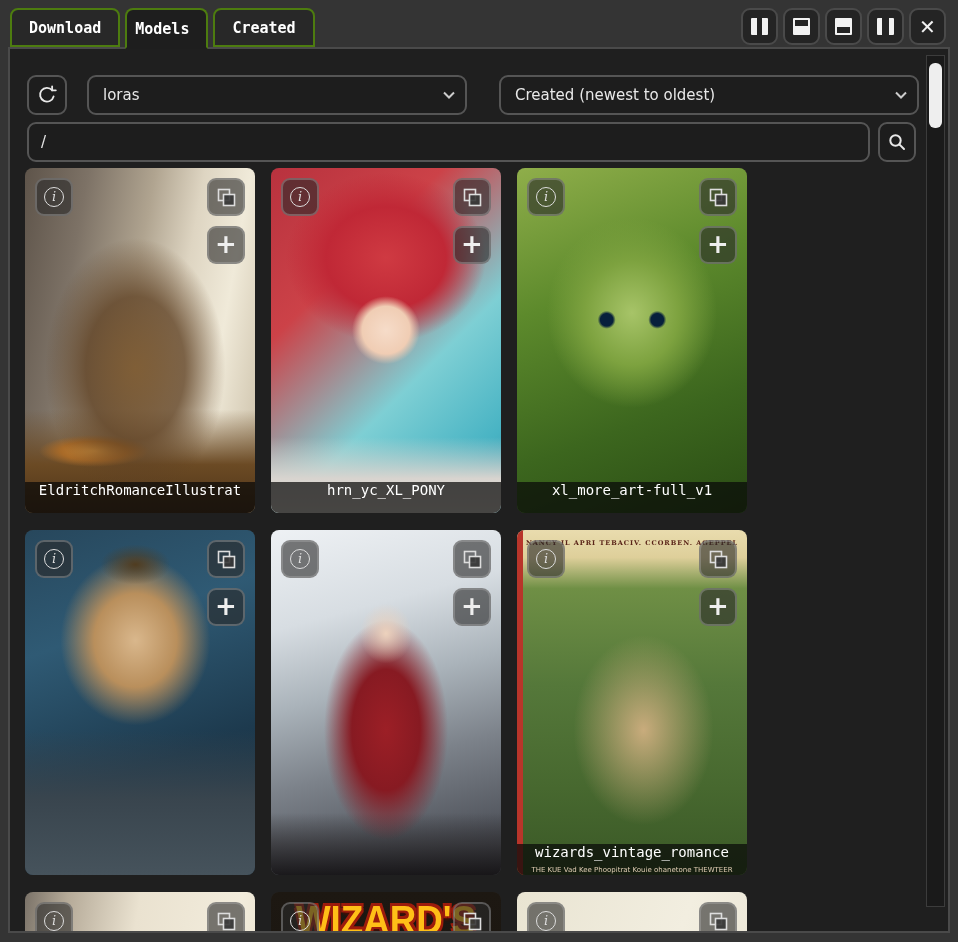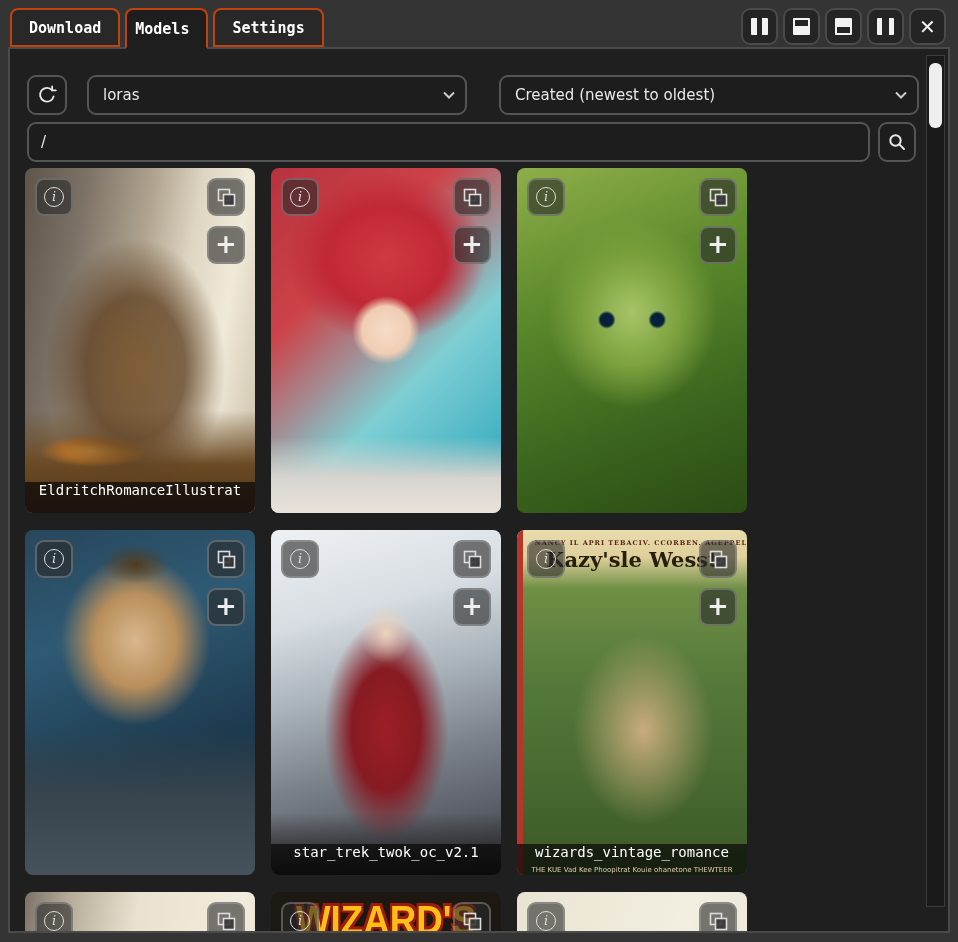--- a/index.html
+++ b/index.html
@@ -6,21 +6,21 @@
   body{
     width:958px;height:942px;position:relative;overflow:hidden;
     background:#343434;
     font-family:"DejaVu Sans",sans-serif;
     -webkit-font-smoothing:antialiased;
   }
   
   .tabbar{position:absolute;top:8px;left:10px;display:flex;gap:5px;z-index:6;}
   .tab{
     height:39px;box-sizing:border-box;padding:0 17px;display:flex;align-items:center;
-    background:#282828;border:2px solid #c2410c;border-radius:8px 8px 0 0;
+    background:#282828;border:2px solid #4d7c0f;border-radius:8px 8px 0 0;
     color:#fff;font:bold 15px "DejaVu Sans Mono",monospace;cursor:pointer;
   }
   .tab.active{height:41px;background:#1e1e1e;border-bottom-color:#1e1e1e;padding-left:8px;}
   
   .winbtns{position:absolute;top:8px;right:12px;display:flex;gap:5px;z-index:6;}
   .winbtn{
     width:37px;height:37px;box-sizing:border-box;border:2px solid #4a4a4a;border-radius:9px;
     background:#242424;display:flex;align-items:center;justify-content:center;cursor:pointer;
   }
   .lg{width:17px;height:17px;background:#f2f2f2;border-radius:1px;position:relative;}
@@ -69,21 +69,21 @@
   .ovl-info{left:10px;top:10px;}
   .ovl-copy{right:10px;top:10px;}
   .ovl-plus{right:10px;top:58px;}
   .info-glyph{
     width:20px;height:20px;box-sizing:border-box;border:1.5px solid #ddd;border-radius:50%;
     color:#ddd;font:italic 13px/17px "DejaVu Serif",serif;text-align:center;
   }
   .plus-glyph{color:#eee;font:bold 26px/26px "DejaVu Sans",sans-serif;margin-top:-2px;}
   
   .image-caption-top,.image-title,.image-caption-bottom{display:none;position:absolute;left:0;right:0;text-align:center;z-index:1;}
-  .art-vintage-romance .image-caption-top{display:block;top:9px;font:bold 6.5px "DejaVu Serif",serif;color:#5a2418;letter-spacing:1px;text-align:right;}
+  .art-vintage-romance .image-caption-top{display:block;top:9px;font:bold 6.5px "DejaVu Serif",serif;color:#5a2418;letter-spacing:1px;}
   .art-vintage-romance .image-title{display:block;top:17px;font:bold 21px "DejaVu Serif",serif;color:#27200f;}
   .art-vintage-romance .image-caption-bottom{display:block;bottom:1px;z-index:3;font:7px "DejaVu Sans",sans-serif;color:rgba(235,215,190,0.95);white-space:nowrap;overflow:hidden;}
   .art-wizards-title .image-title{
     display:block;top:8px;font:bold 34px "Liberation Sans",sans-serif;color:#ffbf17;
     transform:scale(1.08,1.22);letter-spacing:0px;
     text-shadow:2px 2px 0 #9c1c0c,-2px 2px 0 #9c1c0c,2px -2px 0 #9c1c0c,-2px -2px 0 #9c1c0c,0 4px 2px #4a0c04;
   }
   
   .art-cat-pancakes .card-img{background:
     radial-gradient(ellipse 90px 130px at 48% 58%, rgba(122,87,46,0.92) 0%, rgba(95,65,35,0.78) 55%, rgba(95,65,35,0) 100%),
@@ -134,21 +134,21 @@
 <body>
 
 <div class="tabbar">
   <div class="tab">
       <span>Download</span>
     </div>
   <div class="tab active">
       <span>Models</span>
     </div>
   <div class="tab">
-      <span>Settings</span>
+      <span>Created</span>
     </div>
 </div>
 
 <div class="winbtns">
   <div class="winbtn">
       <span class="lg lg-vsplit"></span>
     </div>
   <div class="winbtn">
       <span class="lg lg-top"></span>
     </div>
@@ -233,39 +233,45 @@
     </div>
     <div class="ovl ovl-copy">
       <svg width="21" height="21" viewBox="0 0 21 21">
         <rect x="2.5" y="2.5" width="11" height="11" fill="none" stroke="#dddddd" stroke-width="1.6"></rect>
         <rect x="7.5" y="7.5" width="11" height="11" fill="rgba(55,55,55,0.9)" stroke="#dddddd" stroke-width="1.6"></rect>
       </svg>
     </div>
     <div class="ovl ovl-plus">
       <span class="plus-glyph">+</span>
     </div>
+    <div class="name-bar">
+      <span>hrn_yc_XL_PONY</span>
+    </div>
   </div>
       <div class="card art-green-alien">
     <div class="card-img">
       
       
       
     </div>
     <div class="ovl ovl-info">
       <span class="info-glyph">i</span>
     </div>
     <div class="ovl ovl-copy">
       <svg width="21" height="21" viewBox="0 0 21 21">
         <rect x="2.5" y="2.5" width="11" height="11" fill="none" stroke="#dddddd" stroke-width="1.6"></rect>
         <rect x="7.5" y="7.5" width="11" height="11" fill="rgba(55,55,55,0.9)" stroke="#dddddd" stroke-width="1.6"></rect>
       </svg>
     </div>
     <div class="ovl ovl-plus">
       <span class="plus-glyph">+</span>
     </div>
+    <div class="name-bar">
+      <span>xl_more_art-full_v1</span>
+    </div>
   </div>
       <div class="card art-orc-warrior">
     <div class="card-img">
       
       
       
     </div>
     <div class="ovl ovl-info">
       <span class="info-glyph">i</span>
     </div>
@@ -290,28 +296,24 @@
     </div>
     <div class="ovl ovl-copy">
       <svg width="21" height="21" viewBox="0 0 21 21">
         <rect x="2.5" y="2.5" width="11" height="11" fill="none" stroke="#dddddd" stroke-width="1.6"></rect>
         <rect x="7.5" y="7.5" width="11" height="11" fill="rgba(55,55,55,0.9)" stroke="#dddddd" stroke-width="1.6"></rect>
       </svg>
     </div>
     <div class="ovl ovl-plus">
       <span class="plus-glyph">+</span>
     </div>
-    <div class="name-bar">
-      <span>star_trek_twok_oc_v2.1</span>
-    </div>
   </div>
       <div class="card art-vintage-romance">
     <div class="card-img">
       <span class="image-caption-top">NANCY IL APRI TEBACIV. CCORBEN. AGEPPEL</span>
-      <span class="image-title">Kazy'sle Wesst</span>
       <span class="image-caption-bottom">THE KUE Vad Kee Phoopitrat Kouie ohanetone THEWTEER</span>
     </div>
     <div class="ovl ovl-info">
       <span class="info-glyph">i</span>
     </div>
     <div class="ovl ovl-copy">
       <svg width="21" height="21" viewBox="0 0 21 21">
         <rect x="2.5" y="2.5" width="11" height="11" fill="none" stroke="#dddddd" stroke-width="1.6"></rect>
         <rect x="7.5" y="7.5" width="11" height="11" fill="rgba(55,55,55,0.9)" stroke="#dddddd" stroke-width="1.6"></rect>
       </svg>

